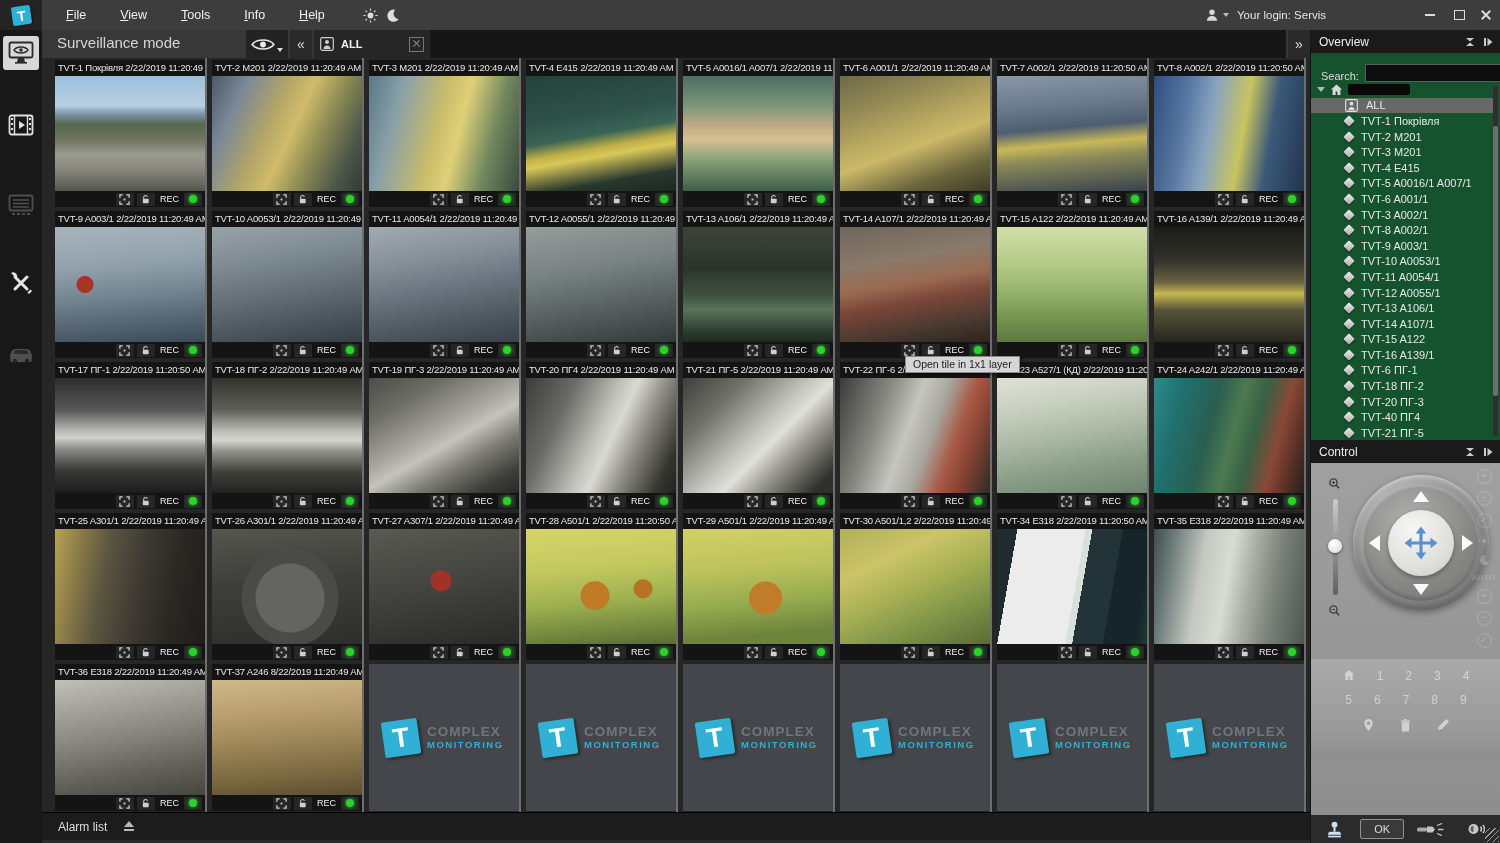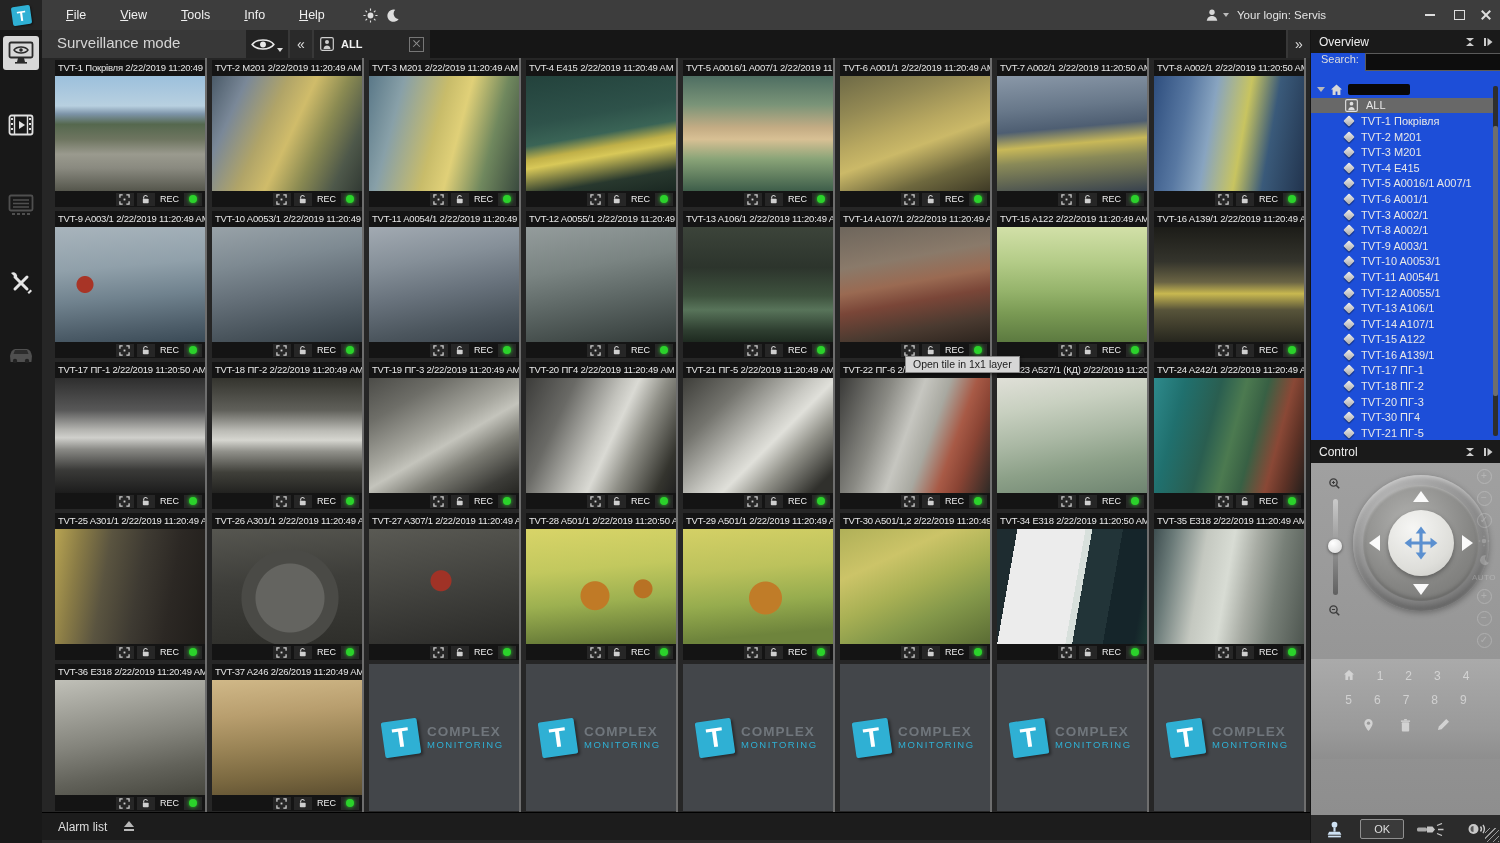--- a/index.html
+++ b/index.html
@@ -57,21 +57,21 @@
   .tbtn{width:18px;height:13px;background:#262626;display:flex;align-items:center;justify-content:center;}
   .trec{font-size:9px;color:#f0f0f0;margin:0 2px;}
   .gdot{width:8px;height:8px;border-radius:50%;background:#2bd22b;box-shadow:0 0 4px #2bd22b;}
   .logo-tile{background:#43464a;justify-content:center;}
   .brand{display:flex;align-items:center;gap:8px;margin-left:14px;}
   .brand .bt{width:36px;height:36px;background:#2fb0d4;transform:rotate(-8deg);border-radius:2px;
              display:flex;align-items:center;justify-content:center;color:#fff;font-weight:bold;font-size:27px;
              box-shadow:2px 2px 3px rgba(0,0,0,.4);}
   .brand .btxt{display:flex;flex-direction:column;line-height:1.05;}
   .brand .btxt b{color:#70767c;font-size:13.5px;letter-spacing:1px;}
-  .brand .btxt i{color:#2fb0d4;font-style:normal;font-weight:normal;font-size:9.5px;letter-spacing:1.5px;}
+  .brand .btxt i{color:#2fb0d4;font-style:normal;font-weight:bold;font-size:9.5px;letter-spacing:1.5px;}
   
   .sc1{background:linear-gradient(180deg,#9cc0dc 0%,#b8d0e0 26%,#7d94a8 33%,#55684e 42%,#6e7560 55%,#9a9a8e 68%,#8a8a80 80%,#55564c 100%);}
   .sc2{background:linear-gradient(115deg,#4a5a68 0%,#7a8898 18%,#b0a468 38%,#d0bc6a 52%,#8a8a52 68%,#4e584a 85%,#323a34 100%);}
   .sc3{background:linear-gradient(105deg,#5a7888 0%,#88a0a8 20%,#c8bc6a 45%,#e0d078 58%,#70885e 78%,#3a4a3e 100%);}
   .sc4{background:linear-gradient(170deg,#23423c 0%,#2e524a 35%,#3a6456 50%,#c0b048 60%,#d8c858 66%,#28382e 85%,#1a2822 100%);}
   .sc5{background:linear-gradient(180deg,#4e6e62 0%,#7a9478 25%,#c4ac84 45%,#d8c094 55%,#8aa478 72%,#3e5e4a 100%);}
   .sc6{background:linear-gradient(160deg,#6e6a46 0%,#948a54 25%,#b8a860 45%,#cbb968 58%,#6e683e 80%,#3e3a26 100%);}
   .sc7{background:linear-gradient(175deg,#8a98a8 0%,#68788a 28%,#4e5e72 45%,#c8b858 58%,#8a8a58 70%,#38424e 100%);}
   .sc8{background:linear-gradient(100deg,#2e4e7e 0%,#5878a2 22%,#88a4c0 38%,#c8c460 58%,#3a5a7a 75%,#22344e 100%);}
   .sc9{background:radial-gradient(circle at 20% 50%,#a83426 0 8px,rgba(168,52,38,0) 9px),linear-gradient(175deg,#a8b4bc 0%,#90a0aa 35%,#70828e 60%,#4e5e6a 85%,#3a4a56 100%);}
@@ -99,27 +99,27 @@
   .sc31{background:linear-gradient(100deg,#1e2c30 0 12%,#ececec 12% 52%,#d8e0dc 52% 56%,#223438 56% 74%,#15252a 74% 92%,#1d3a34 100%);}
   .sc32{background:linear-gradient(100deg,#3e4e50 0%,#6a7a78 12%,#c4c8c0 32%,#d8dcd4 48%,#a8aca4 62%,#788078 78%,#4e5650 100%);}
   .sc33{background:linear-gradient(170deg,#c0c0b8 0%,#a2a29a 25%,#84847c 50%,#62625a 75%,#46463e 100%);}
   .sc34{background:linear-gradient(175deg,#d0b888 0%,#b89e6e 30%,#9a8456 55%,#7a6840 80%,#5c4e30 100%);}
   
   .alarmbar{position:absolute;left:42px;top:812px;width:1268px;height:27px;background:#1c1c1c;border-top:1px solid #000;
             display:flex;align-items:center;}
   .alarmbar span{font-size:12px;color:#ddd;margin-left:16px;}
   .eject{margin-left:auto;margin-right:10px;}
   
-  .rightpanel{position:absolute;left:1310px;top:30px;width:190px;height:813px;background:#1d4ed8;border-left:1px solid #141414;box-sizing:border-box;}
+  .rightpanel{position:absolute;left:1310px;top:30px;width:190px;height:813px;background:#14532d;border-left:1px solid #141414;box-sizing:border-box;}
   .phead{position:absolute;left:0;width:190px;height:23px;background:#1a1a1a;display:flex;align-items:center;box-sizing:border-box;padding:0 8px;}
   .phead span{font-size:12px;color:#eee;}
   .phead .hicons{margin-left:auto;display:flex;gap:8px;align-items:center;}
   .ovhead{top:0;}
   .ctlhead{top:410px;gap:25px;}
-  .searchrow{position:absolute;left:0;top:23px;width:190px;height:29px;display:flex;align-items:flex-start;gap:6px;padding:0 10px;box-sizing:border-box;}
+  .searchrow{position:absolute;left:0;top:23px;width:190px;height:29px;display:flex;align-items:flex-end;gap:6px;padding:0 10px;box-sizing:border-box;}
   .searchrow label{font-size:11px;color:#ddd;}
   .searchbox{flex:1;height:16px;background:#0d0d0d;border:1px solid #5a5a5a;display:flex;align-items:center;}
   .searchbox input{flex:1;background:transparent;border:0;outline:0;color:#eee;font-size:10px;min-width:0;padding:0 3px;font-family:"Liberation Sans",sans-serif;}
   .tree{position:absolute;left:0;top:52px;width:183px;height:358px;overflow:hidden;}
   .trow{height:15.6px;display:flex;align-items:center;font-size:11px;color:#e8e8e8;white-space:nowrap;}
   .trow.root{padding-left:6px;gap:5px;}
   .caret{width:0;height:0;border-left:4px solid transparent;border-right:4px solid transparent;border-top:5px solid #b8b8b8;}
   .redacted{width:62px;height:11px;background:#080808;border-radius:2px;}
   .trow.item{padding-left:34px;gap:8px;}
   .trow.item.sel{background:#686868;}
@@ -1087,21 +1087,21 @@
               <rect x="2.2" y="5" width="7" height="5.6" rx="1" fill="#cfcfcf"></rect>
             </svg>
           </span>
           <span class="trec">REC</span>
           <span class="tbtn">
             <i class="gdot"></i>
           </span>
         </div>
       </div>
       <div class="tile">
-        <div class="ttitle">TVT-37 A246 2/26/2019 11:20:49 AM</div>
+        <div class="ttitle">TVT-37 A246 8/22/2019 11:20:49 AM</div>
         <div class="timg sc34"></div>
         <div class="tbar">
           <span class="tbtn">
             <svg width="11" height="11" viewBox="0 0 12 12">
               <g fill="none" stroke="#cfcfcf" stroke-width="1.4">
                 <path d="M1 4V1h3M8 1h3v3M11 8v3H8M4 11H1V8"></path>
               </g>
               <rect x="5" y="5" width="2" height="2" fill="#cfcfcf"></rect>
             </svg>
           </span>
@@ -1285,33 +1285,33 @@
         <div class="trow item">
           <span class="diamond"></span>
           <span>TVT-15 A122</span>
         </div>
         <div class="trow item">
           <span class="diamond"></span>
           <span>TVT-16 A139/1</span>
         </div>
         <div class="trow item">
           <span class="diamond"></span>
-          <span>TVT-17 ПГ-1</span>
+          <span>TVT-6 ПГ-1</span>
         </div>
         <div class="trow item">
           <span class="diamond"></span>
           <span>TVT-18 ПГ-2</span>
         </div>
         <div class="trow item">
           <span class="diamond"></span>
           <span>TVT-20 ПГ-3</span>
         </div>
         <div class="trow item">
           <span class="diamond"></span>
-          <span>TVT-30 ПГ4</span>
+          <span>TVT-40 ПГ4</span>
         </div>
         <div class="trow item">
           <span class="diamond"></span>
           <span>TVT-21 ПГ-5</span>
         </div>
       </div>
     <div class="treescroll">
         <i></i>
       </div>
 

